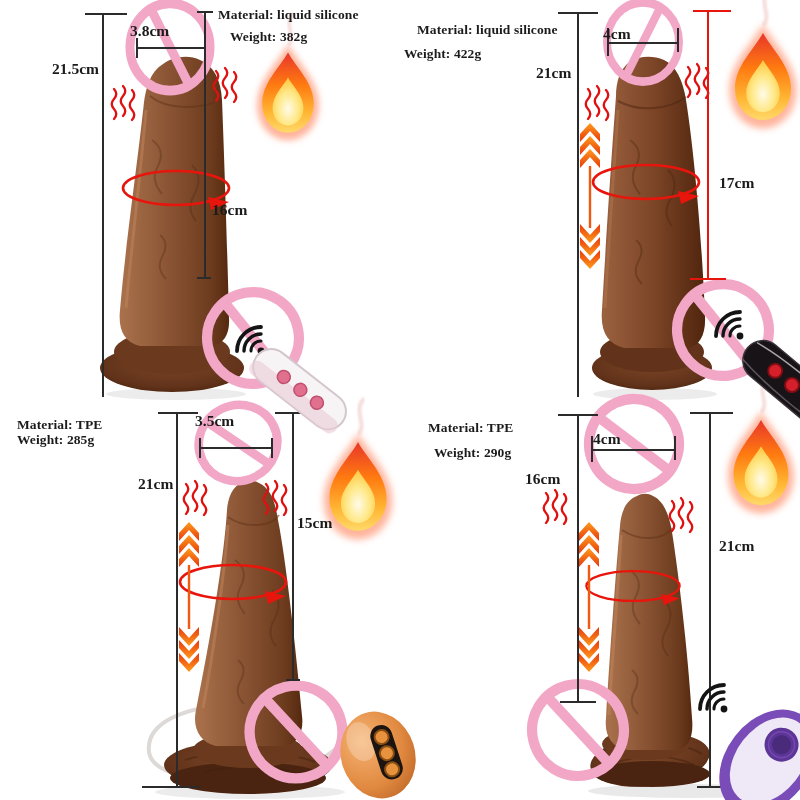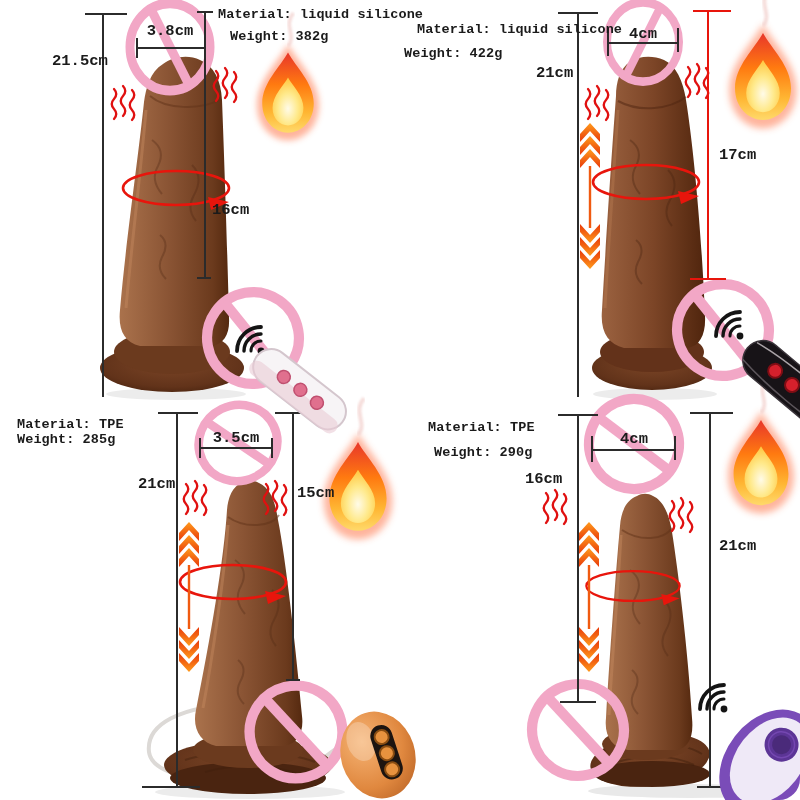--- a/index.html
+++ b/index.html
@@ -1,24 +1,24 @@
 <!DOCTYPE html>
 <html><head>
 <meta charset="utf-8">
 <style>
   html,body{margin:0;padding:0;background:#fff;}
   .stage{
     position:relative;width:800px;height:800px;background:#ffffff;
-    overflow:hidden;font-family:Liberation Mono, monospace;color:#1b1b1b;border-radius:21px;
+    overflow:hidden;font-family:Liberation Serif, serif;color:#1b1b1b;
   }
   .stage svg{position:absolute;left:0;top:0;}
   .lbl{position:absolute;font-weight:bold;white-space:nowrap;color:#1b1b1b;}
   .spec{font-size:13.5px;letter-spacing:.1px;}
   .meas{font-size:15.5px;}
-  .ctr{text-align:center;}
+  .ctr{text-align:left;}
 </style>
 </head>
 <body>
 
 <div class="stage">
 
 <svg width="800" height="800" viewBox="0 0 800 800">
   <defs>
     <linearGradient id="shaftG" x1="0" y1="0" x2="1" y2="0">
       <stop offset="0" stop-color="#aa724c"></stop>
@@ -266,35 +266,35 @@
     <ellipse rx="42" ry="58" fill="#7a4cb8"></ellipse>
     <ellipse cy="-2" rx="33" ry="48" fill="#efe9f7"></ellipse>
     <circle cy="-22" r="17" fill="#5c3596"></circle>
     <circle cy="-22" r="13" fill="none" stroke="#7a4cb8" stroke-width="1.5" opacity="0.8"></circle>
     <circle cy="-22" r="9.5" fill="#4a2a7a"></circle>
   </g>
 </svg>
 
 <div class="lbl spec" style="left:218px;top:7px">Material: liquid silicone</div>
 <div class="lbl spec" style="left:230px;top:29px">Weight: 382g</div>
-<div class="lbl meas" style="left:52px;top:52px">21.5cm</div>
+<div class="lbl meas" style="left:52px;top:60px">21.5cm</div>
 <div class="lbl meas ctr" style="left:130px;top:22px;width:80px">3.8cm</div>
 <div class="lbl meas" style="left:212px;top:201px">16cm</div>
 
 <div class="lbl spec" style="left:417px;top:22px">Material: liquid silicone</div>
 <div class="lbl spec" style="left:404px;top:46px">Weight: 422g</div>
 <div class="lbl meas" style="left:536px;top:64px">21cm</div>
 <div class="lbl meas ctr" style="left:603px;top:25px;width:80px">4cm</div>
-<div class="lbl meas" style="left:719px;top:146px">17cm</div>
+<div class="lbl meas" style="left:719px;top:174px">17cm</div>
 
 <div class="lbl spec" style="left:17px;top:417px">Material: TPE</div>
 <div class="lbl spec" style="left:17px;top:432px">Weight: 285g</div>
 <div class="lbl meas" style="left:138px;top:475px">21cm</div>
-<div class="lbl meas ctr" style="left:195px;top:429px;width:82px">3.5cm</div>
-<div class="lbl meas" style="left:297px;top:484px">15cm</div>
+<div class="lbl meas ctr" style="left:195px;top:412px;width:82px">3.5cm</div>
+<div class="lbl meas" style="left:297px;top:514px">15cm</div>
 
 <div class="lbl spec" style="left:428px;top:420px">Material: TPE</div>
 <div class="lbl spec" style="left:434px;top:445px">Weight: 290g</div>
 <div class="lbl meas" style="left:525px;top:470px">16cm</div>
 <div class="lbl meas ctr" style="left:593px;top:430px;width:82px">4cm</div>
 <div class="lbl meas" style="left:719px;top:537px">21cm</div>
 
 </div>
 
 </body></html>

